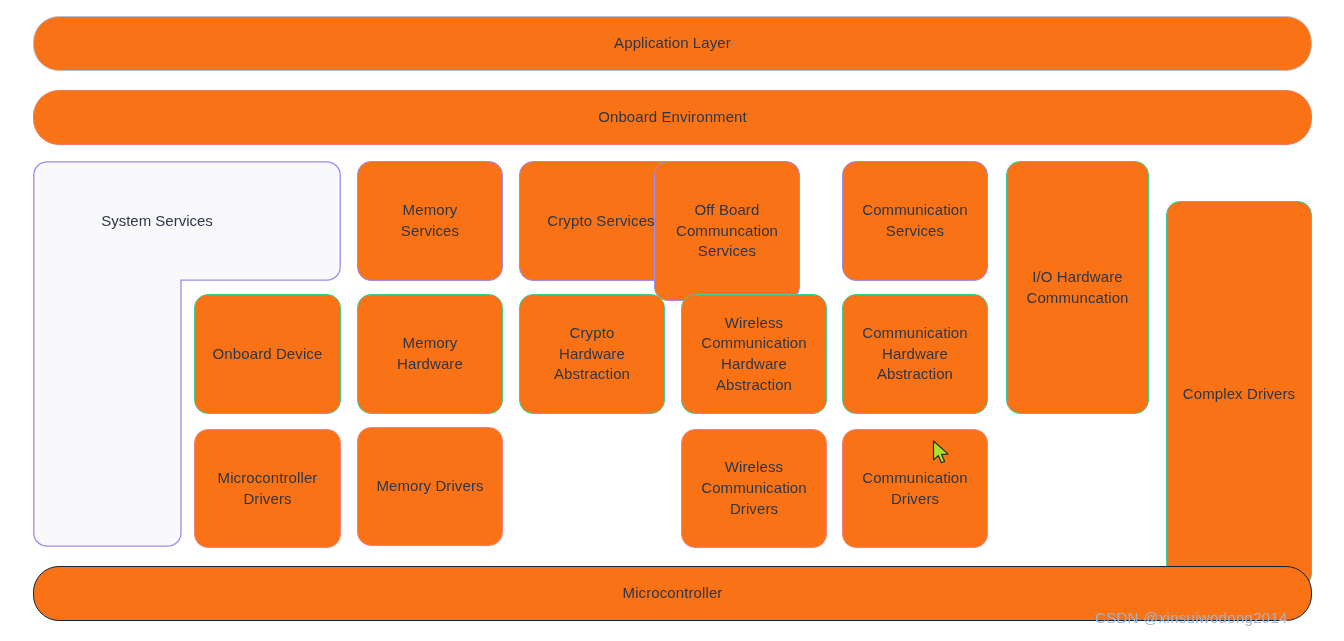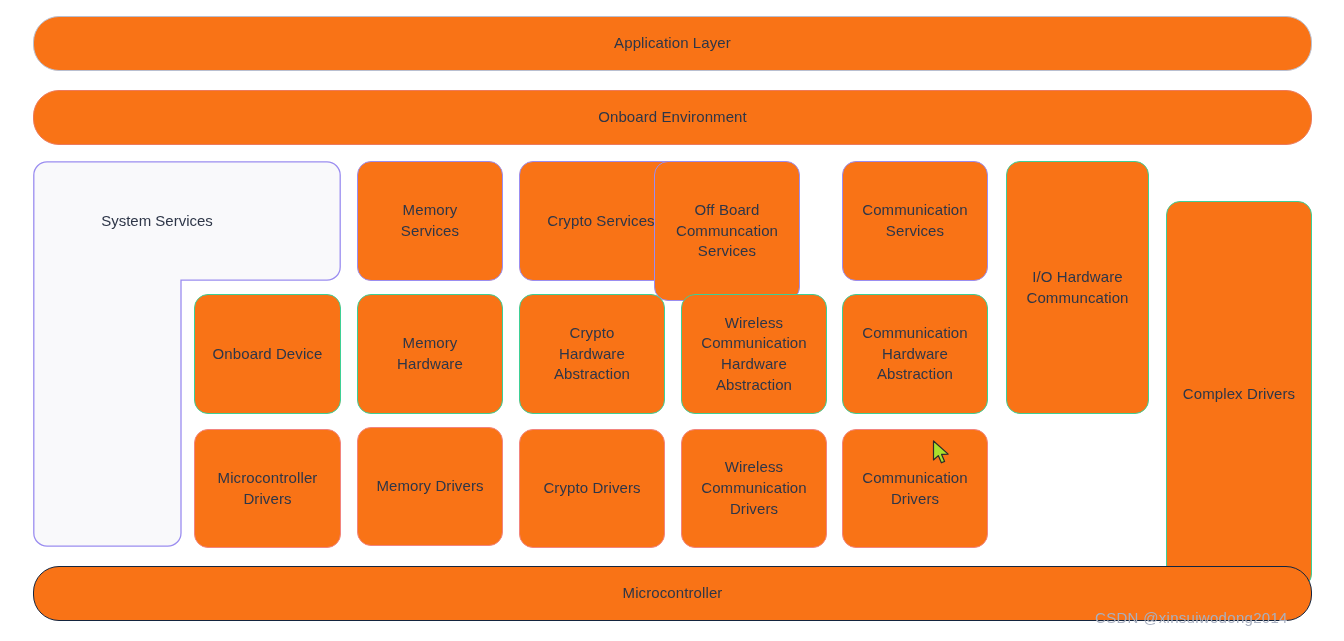--- a/index.html
+++ b/index.html
@@ -179,23 +179,20 @@
 
   <div class="box" style="left:194px; top:429px; width:147px; height:119px; border-color:#f2847e;">
     <span class="lbl">Microcontroller
 Drivers</span>
   </div>
 
   <div class="box" style="left:357px; top:427px; width:146px; height:119px; border-color:#f2847e;">
     <span class="lbl">Memory Drivers</span>
   </div>
 
-  <div class="box" style="left:519px; top:429px; width:146px; height:119px; border-color:#f2847e;">
-    <span class="lbl">Crypto Drivers</span>
-  </div>
 
   <div class="box" style="left:681px; top:429px; width:146px; height:119px; border-color:#f2847e;">
     <span class="lbl">Wireless
 Communication
 Drivers</span>
   </div>
 
   <div class="box" style="left:842px; top:429px; width:146px; height:119px; border-color:#f2847e;">
     <span class="lbl">Communication
 Drivers</span>

